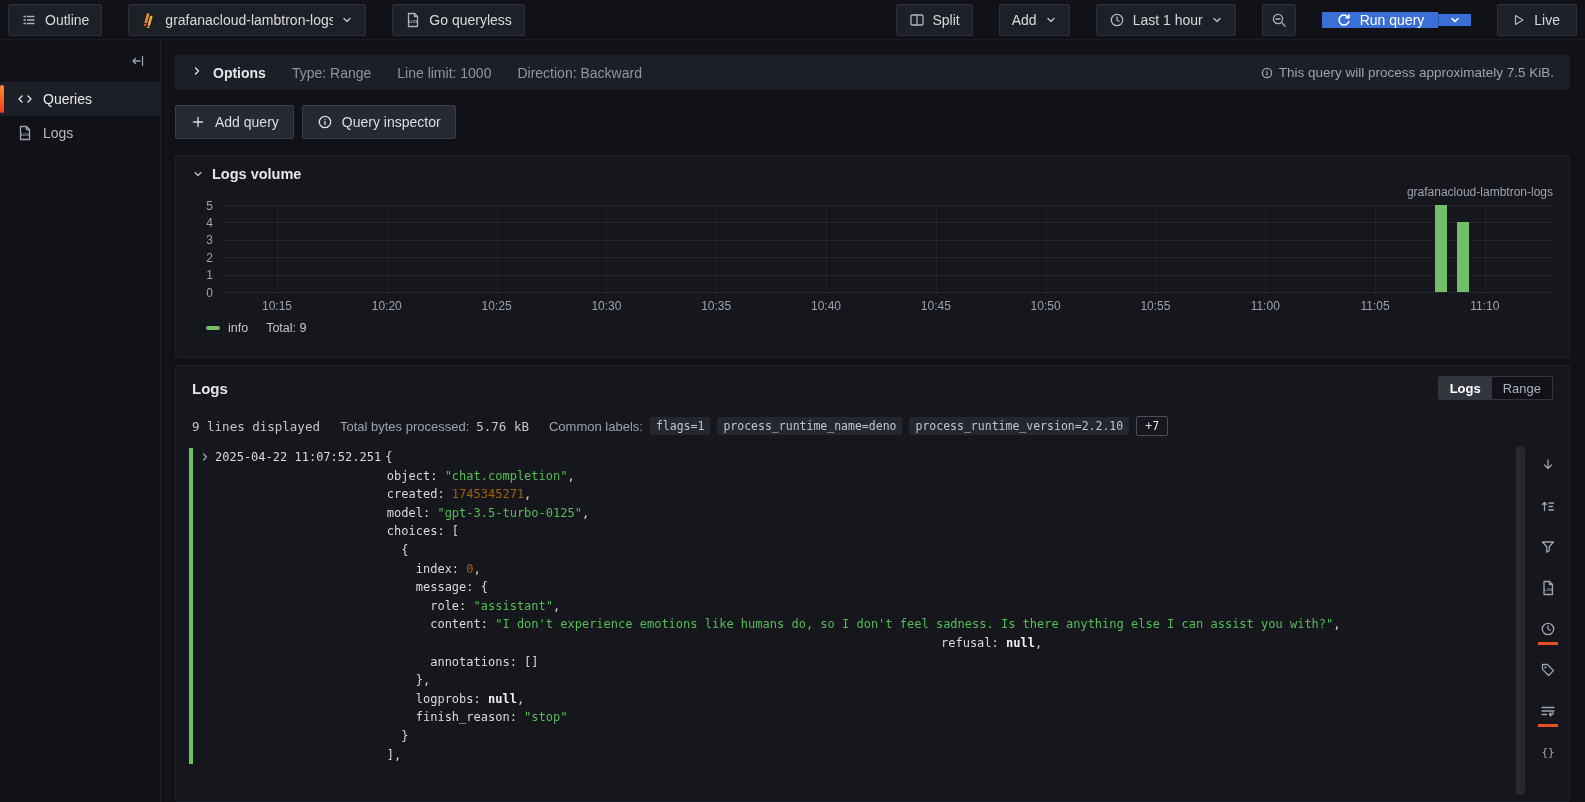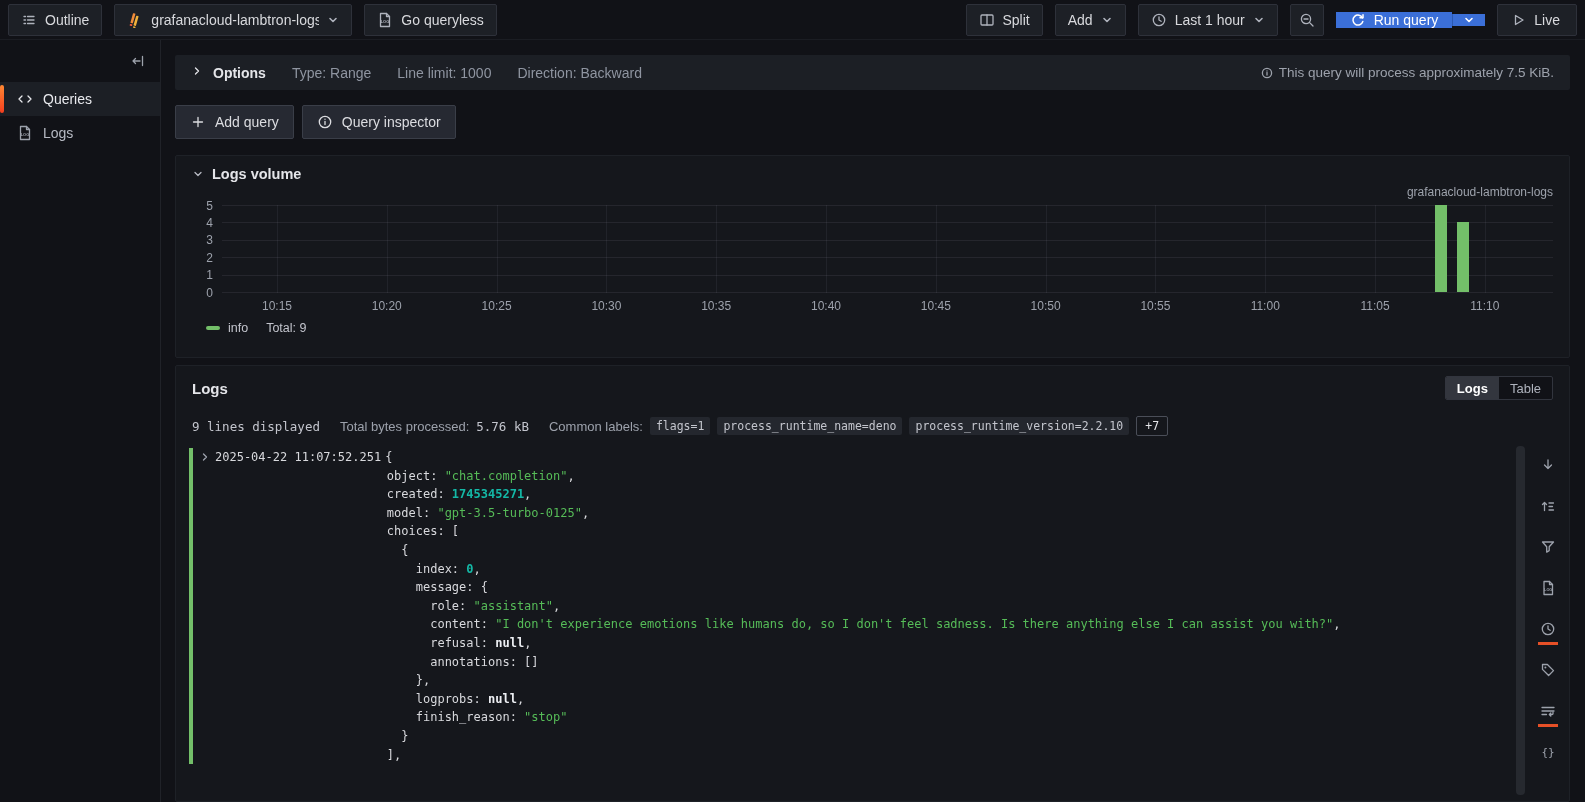--- a/index.html
+++ b/index.html
@@ -9,21 +9,21 @@
     background:#111217; color:#d8d9dd;
     font-family:"Liberation Sans", sans-serif; font-size:14px;
   }
   .icon { width:16px; height:16px; display:block; flex:none; }
   .icon svg { display:block; width:100%; height:100%; fill:none; stroke:currentColor; stroke-width:1.3; stroke-linecap:round; stroke-linejoin:round; }
   .icon.sm { width:12px; height:12px; }
 
   
   .topbar {
     position:absolute; top:0; left:0; right:0; height:40px;
-    display:flex; align-items:center; gap:12px; padding:0 8px;
+    display:flex; align-items:center; gap:26px; padding:0 8px;
     background:#111217; border-bottom:1px solid #1b1d23;
   }
   .btn {
     display:flex; align-items:center; gap:8px; height:32px; padding:0 12px;
     background:#1d2026; border:1px solid #2e313a; border-radius:2px;
     color:#d8d9dd; font-weight:500; white-space:nowrap; cursor:pointer;
   }
   .btn .muted-ic { color:#aeb2bc; }
   .btn.icon-only { width:34px; padding:0; justify-content:center; }
   .ds-label { max-width:168px; overflow:hidden; white-space:nowrap; }
@@ -115,21 +115,21 @@
   .logs-content { margin-top:12px; }
   .log-entry {
     border-left:4px solid #73bf69; padding-left:6px;
     font-family:"DejaVu Sans Mono", monospace; font-size:12px; line-height:18.6px; color:#d8d9dd;
   }
   .log-first-line { display:flex; align-items:center; gap:4px; cursor:pointer; }
   .log-first-line .icon { color:#9da2ac; }
   .ll { white-space:pre; }
   .jk { color:#d8d9dd; }
   .js { color:#56bc58; }
-  .jn { color:#14b8a6;font-weight:bold; }
+  .jn { color:#a16207; }
   .ju { color:#eceef2; font-weight:700; }
   .jp { color:#d8d9dd; }
 
   
   .rail { position:absolute; top:90px; right:7px; width:28px; display:flex; flex-direction:column; gap:23px; align-items:center; }
   .rail-btn { position:relative; width:22px; height:18px; display:flex; align-items:center; justify-content:center; color:#9da2ac; cursor:pointer; }
   .rail-btn.active::after { content:""; position:absolute; left:1px; right:1px; bottom:-7px; height:3px; background:#e65027; }
   .vscroll { position:absolute; top:80px; bottom:6px; right:44px; width:9px; border-radius:4px; background:#26292f; cursor:pointer; }
 </style>
 </head>
@@ -376,21 +376,21 @@
       <span>info</span>
       <span class="total">Total: 9</span>
     </div>
   </div>
 
   <div class="panel logs-panel">
     <div class="logs-header">
       <span class="logs-title">Logs</span>
       <div class="toggle">
         <span class="seg active">Logs</span>
-        <span class="seg">Table</span>
+        <span class="seg">Range</span>
       </div>
     </div>
 
     <div class="meta-row">
       <span class="meta-mono">9 lines displayed</span>
       <span class="meta-group">
         <span>Total bytes processed:</span>
         <span class="meta-mono">5.76 kB</span>
       </span>
       <span class="meta-group">
@@ -418,21 +418,21 @@
         <div id="log-lines">
             <div class="ll" style="padding-left: calc(26ch);"><span class="jk">object</span><span class="jp">: </span><span class="js">"chat.completion"</span><span class="jp">,</span></div>
             <div class="ll" style="padding-left: calc(26ch);"><span class="jk">created</span><span class="jp">: </span><span class="jn">1745345271</span><span class="jp">,</span></div>
             <div class="ll" style="padding-left: calc(26ch);"><span class="jk">model</span><span class="jp">: </span><span class="js">"gpt-3.5-turbo-0125"</span><span class="jp">,</span></div>
             <div class="ll" style="padding-left: calc(26ch);"><span class="jk">choices</span><span class="jp">: [</span></div>
             <div class="ll" style="padding-left: calc(28ch);"><span class="jp">{</span></div>
             <div class="ll" style="padding-left: calc(30ch);"><span class="jk">index</span><span class="jp">: </span><span class="jn">0</span><span class="jp">,</span></div>
             <div class="ll" style="padding-left: calc(30ch);"><span class="jk">message</span><span class="jp">: {</span></div>
             <div class="ll" style="padding-left: calc(32ch);"><span class="jk">role</span><span class="jp">: </span><span class="js">"assistant"</span><span class="jp">,</span></div>
             <div class="ll" style="padding-left: calc(32ch);"><span class="jk">content</span><span class="jp">: </span><span class="js">"I don't experience emotions like humans do, so I don't feel sadness. Is there anything else I can assist you with?"</span><span class="jp">,</span></div>
-            <div class="ll" style="padding-left: calc(32ch);"><span class="jk">refusal</span><span class="jp">: </span><span class="ju">null</span><span class="jp">,</span></div>
+            <div class="ll" style="padding-left: calc(32ch); text-align: center;"><span class="jk">refusal</span><span class="jp">: </span><span class="ju">null</span><span class="jp">,</span></div>
             <div class="ll" style="padding-left: calc(32ch);"><span class="jk">annotations</span><span class="jp">: []</span></div>
             <div class="ll" style="padding-left: calc(30ch);"><span class="jp">},</span></div>
             <div class="ll" style="padding-left: calc(30ch);"><span class="jk">logprobs</span><span class="jp">: </span><span class="ju">null</span><span class="jp">,</span></div>
             <div class="ll" style="padding-left: calc(30ch);"><span class="jk">finish_reason</span><span class="jp">: </span><span class="js">"stop"</span></div>
             <div class="ll" style="padding-left: calc(28ch);"><span class="jp">}</span></div>
             <div class="ll" style="padding-left: calc(26ch);"><span class="jp">],</span></div>
           </div>
       </div>
     </div>
 

